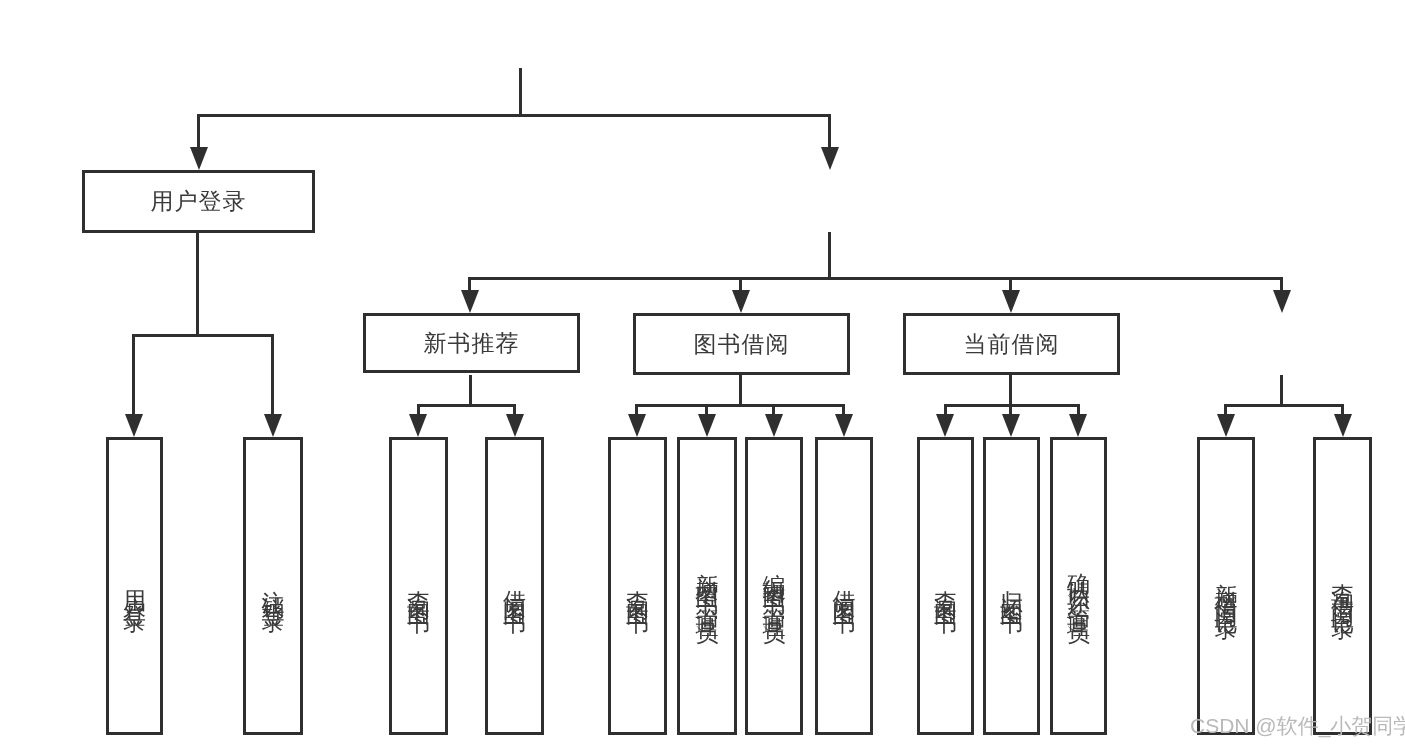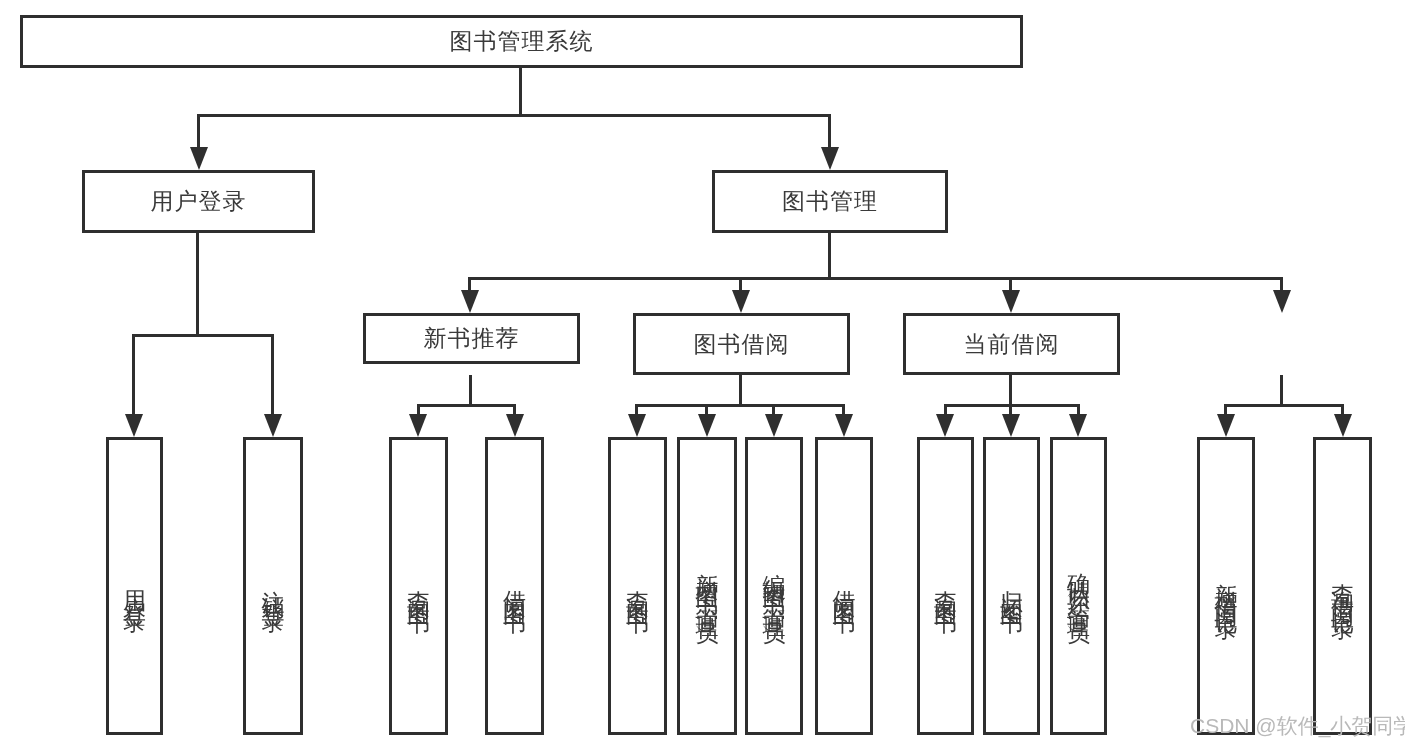--- a/index.html
+++ b/index.html
@@ -57,32 +57,26 @@
     color:var(--wm);
     white-space:nowrap;
     z-index:5;
   }
 </style>
 </head>
 <body>
 
 <div id="canvas">
 
-  <div class="hbox" style="left:20px;top:15px;width:1003px;height:53px">
-    <span>图书管理系统</span>
-  </div>
 
   <div class="hbox" style="left:82px;top:170px;width:233px;height:63px">
     <span>用户登录</span>
   </div>
-  <div class="hbox" style="left:712px;top:170px;width:236px;height:63px">
-    <span>图书管理</span>
-  </div>
 
-  <div class="hbox" style="left:363px;top:313px;width:217px;height:51px">
+  <div class="hbox" style="left:363px;top:313px;width:217px;height:60px">
     <span>新书推荐</span>
   </div>
   <div class="hbox" style="left:633px;top:313px;width:217px;height:62px">
     <span>图书借阅</span>
   </div>
   <div class="hbox" style="left:903px;top:313px;width:217px;height:62px">
     <span>当前借阅</span>
   </div>
 
   <div class="vbox" style="left:106px;top:437px;width:57px;height:298px">

